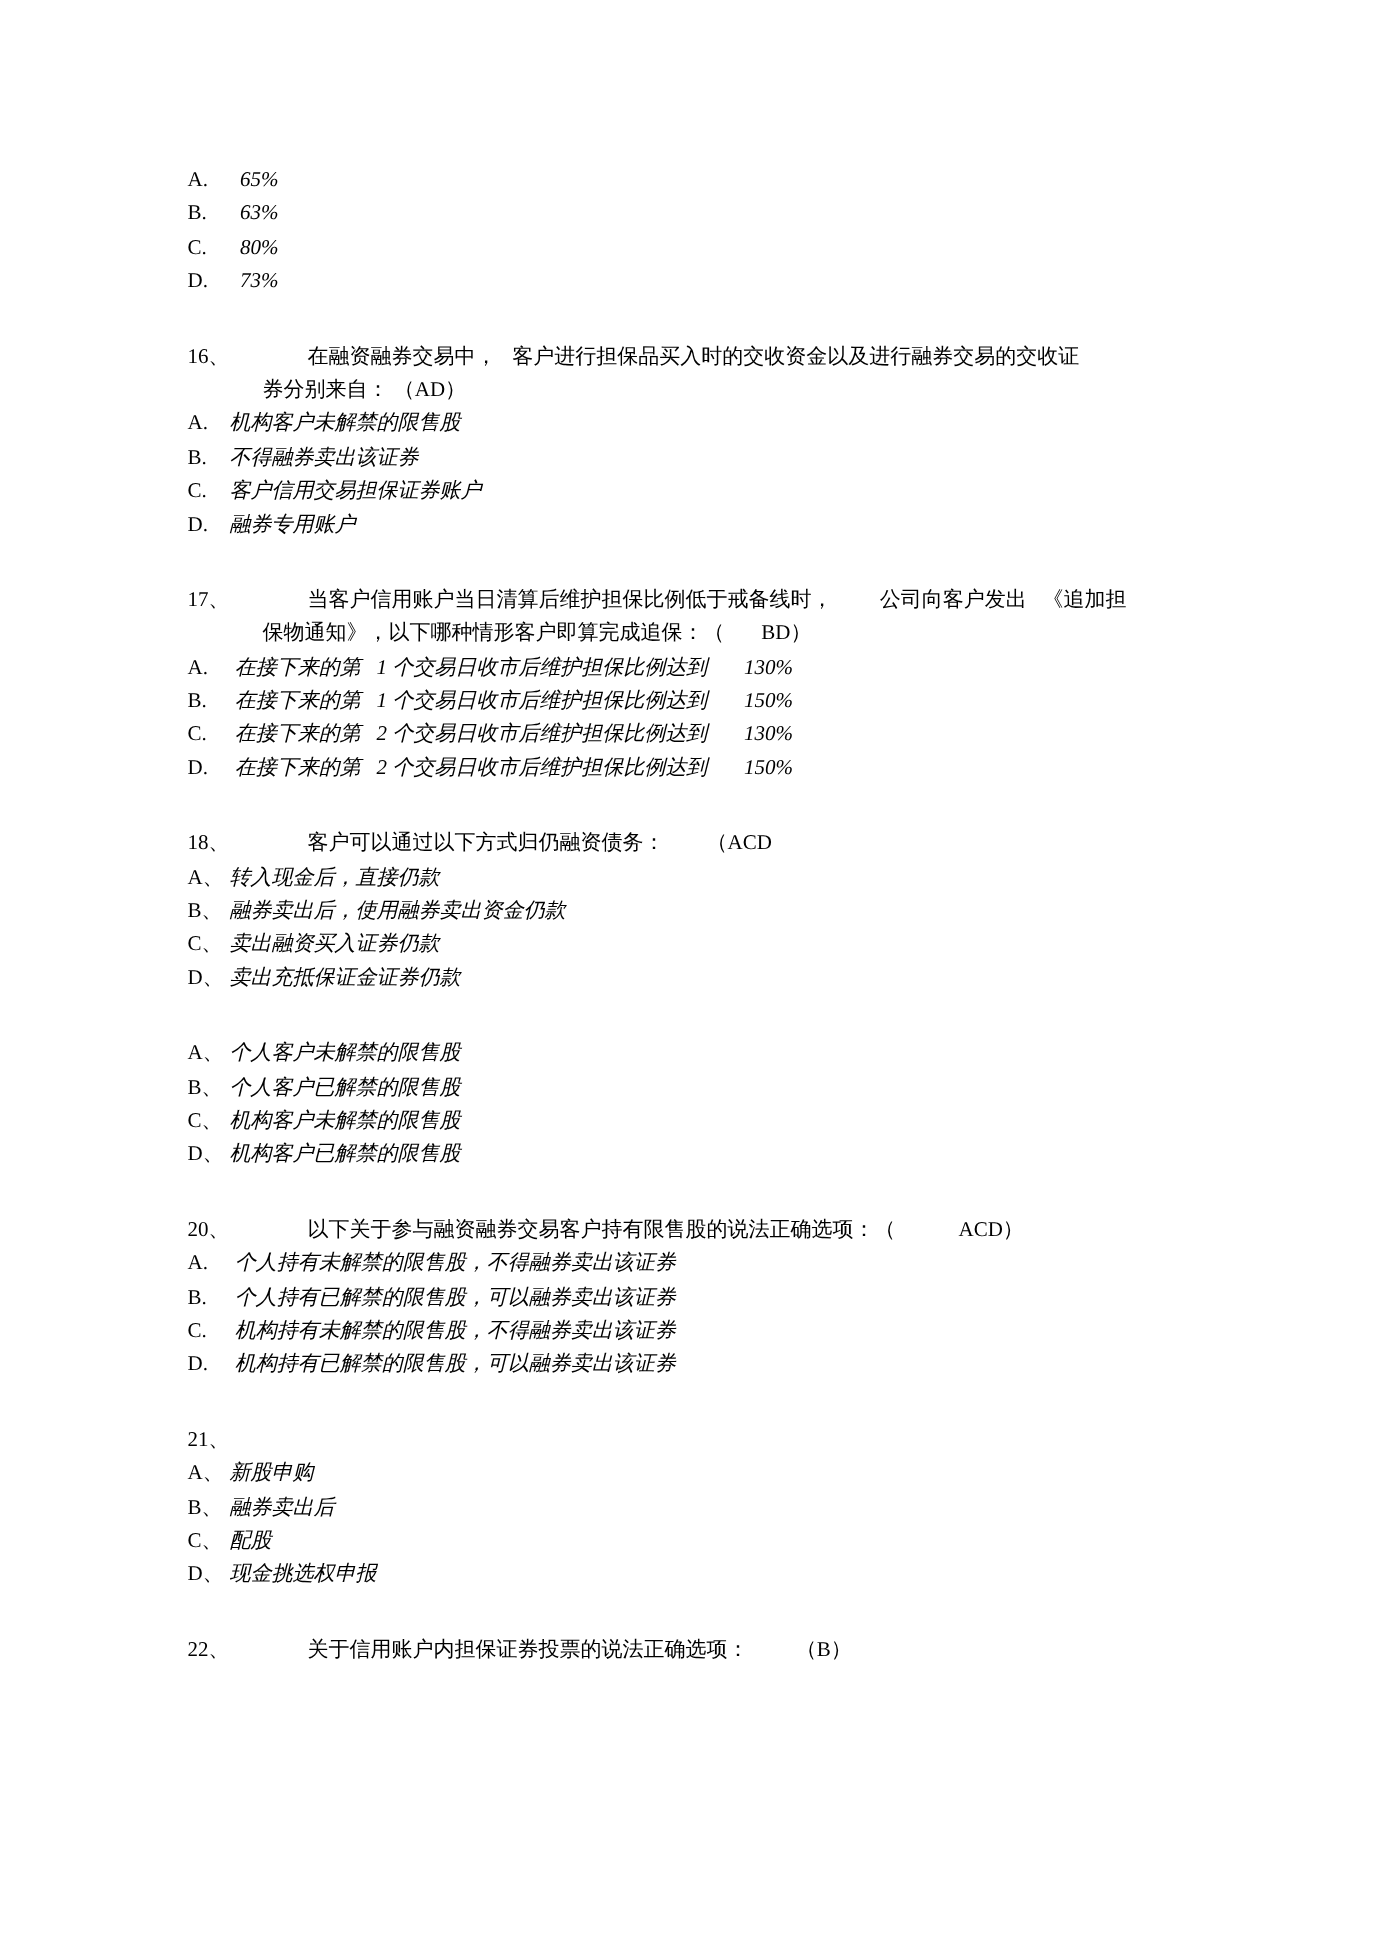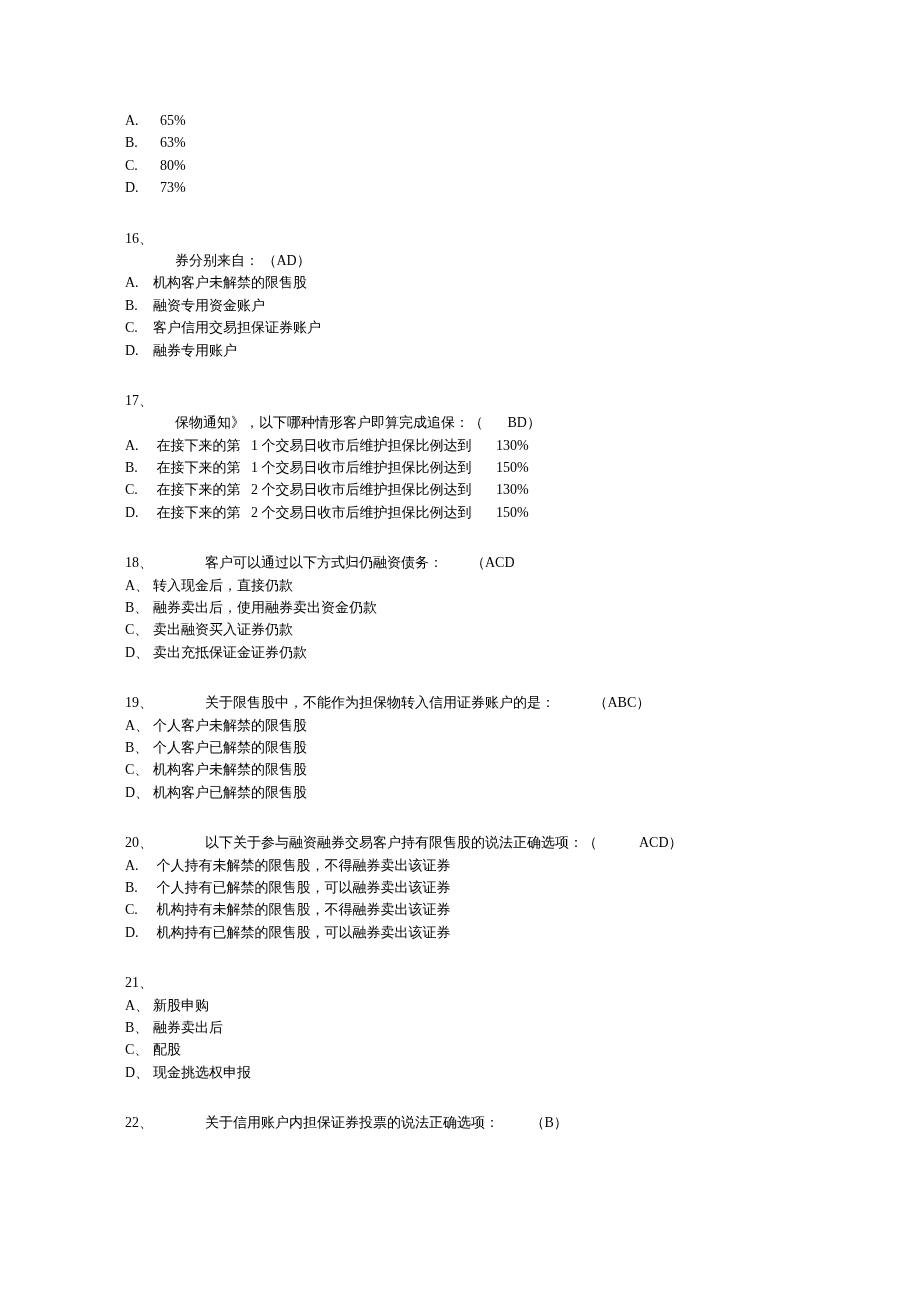--- a/index.html
+++ b/index.html
@@ -23,20 +23,21 @@
     display: flex;
     flex-direction: row;
   }
   .opt-label {
     width: 28px;
     flex-shrink: 0;
   }
   .opt-text {
     flex: 1;
     white-space: pre;
+    font-style: italic;
   }
   .q {
     display: flex;
     flex-direction: row;
   }
   .q-num {
     width: 80px;
     flex-shrink: 0;
     white-space: pre;
   }
@@ -67,43 +68,45 @@
   </div>
   <div class="opt">
     <span class="opt-label">D.</span>
     <span class="opt-text">  73%</span>
   </div>
 </div>
 
 <div class="block">
   <div class="q">
     <span class="q-num">16、</span>
+    <span class="q-stem">在融资融券交易中，   客户进行担保品买入时的交收资金以及进行融券交易的交收证</span>
   </div>
   <div class="q-cont">券分别来自： （AD）</div>
   <div class="opt">
     <span class="opt-label">A.</span>
     <span class="opt-text">机构客户未解禁的限售股</span>
   </div>
   <div class="opt">
     <span class="opt-label">B.</span>
-    <span class="opt-text">融资专用资金账户</span>
+    <span class="opt-text">不得融券卖出该证券</span>
   </div>
   <div class="opt">
     <span class="opt-label">C.</span>
     <span class="opt-text">客户信用交易担保证券账户</span>
   </div>
   <div class="opt">
     <span class="opt-label">D.</span>
     <span class="opt-text">融券专用账户</span>
   </div>
 </div>
 
 <div class="block">
   <div class="q">
     <span class="q-num">17、</span>
+    <span class="q-stem">当客户信用账户当日清算后维护担保比例低于戒备线时，         公司向客户发出   《追加担</span>
   </div>
   <div class="q-cont">保物通知》，以下哪种情形客户即算完成追保：（       BD）</div>
   <div class="opt">
     <span class="opt-label">A.</span>
     <span class="opt-text"> 在接下来的第   1 个交易日收市后维护担保比例达到       130%</span>
   </div>
   <div class="opt">
     <span class="opt-label">B.</span>
     <span class="opt-text"> 在接下来的第   1 个交易日收市后维护担保比例达到       150%</span>
   </div>
@@ -134,24 +137,20 @@
     <span class="opt-label">C、</span>
     <span class="opt-text">卖出融资买入证券仍款</span>
   </div>
   <div class="opt">
     <span class="opt-label">D、</span>
     <span class="opt-text">卖出充抵保证金证券仍款</span>
   </div>
 </div>
 
 <div class="block">
-  <div class="q">
-    <span class="q-num">19、</span>
-    <span class="q-stem">关于限售股中，不能作为担保物转入信用证券账户的是：           （ABC）</span>
-  </div>
   <div class="opt">
     <span class="opt-label">A、</span>
     <span class="opt-text">个人客户未解禁的限售股</span>
   </div>
   <div class="opt">
     <span class="opt-label">B、</span>
     <span class="opt-text">个人客户已解禁的限售股</span>
   </div>
   <div class="opt">
     <span class="opt-label">C、</span>

